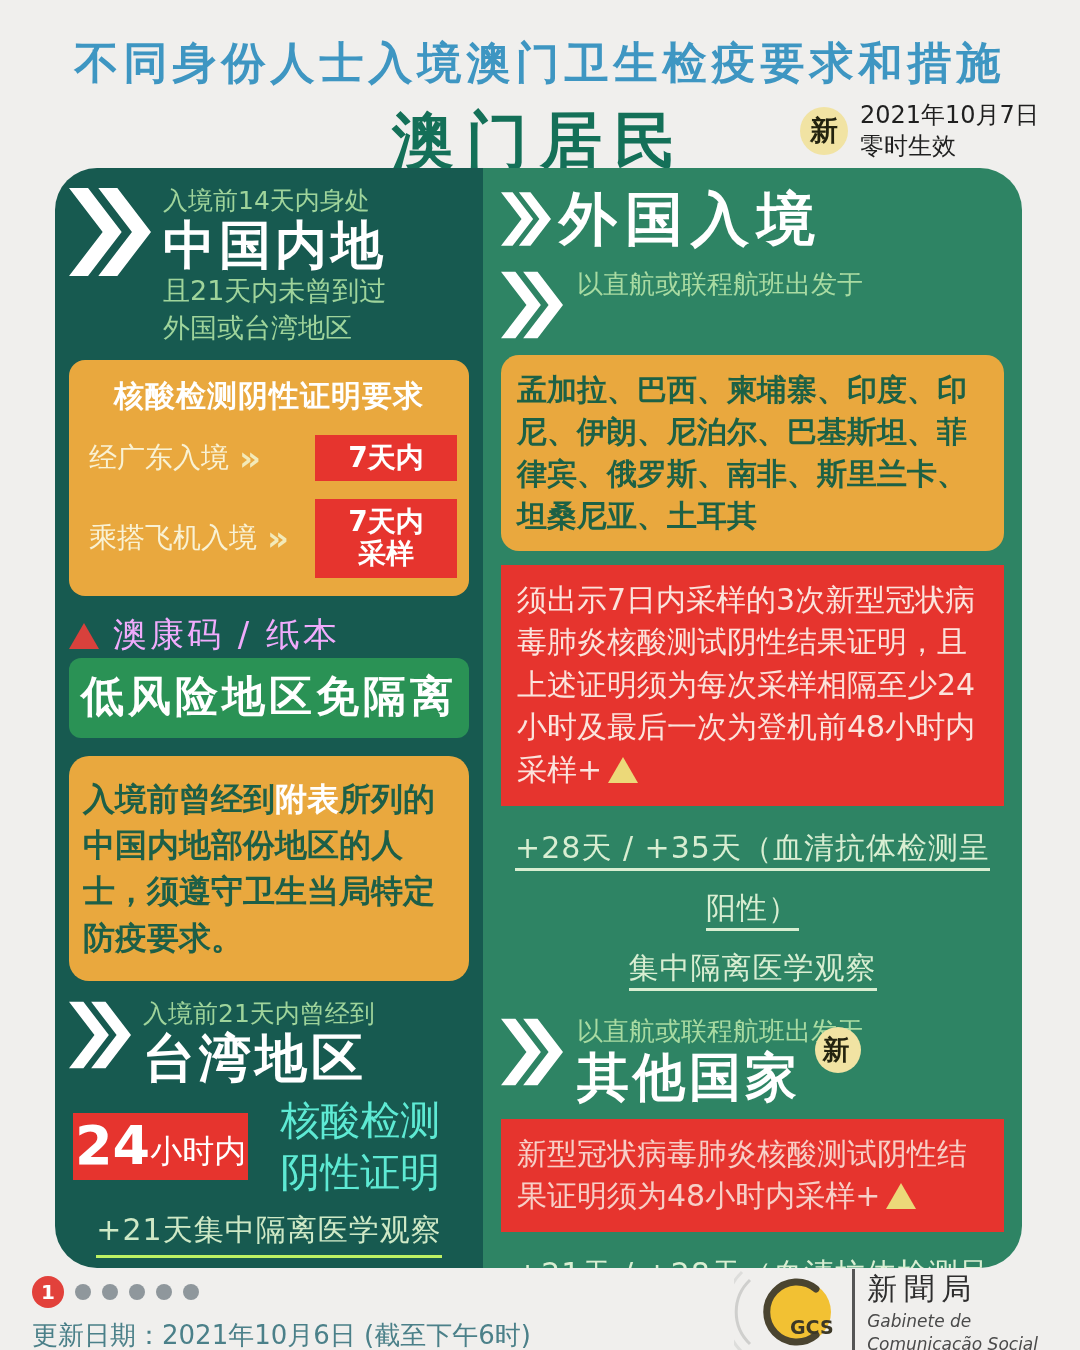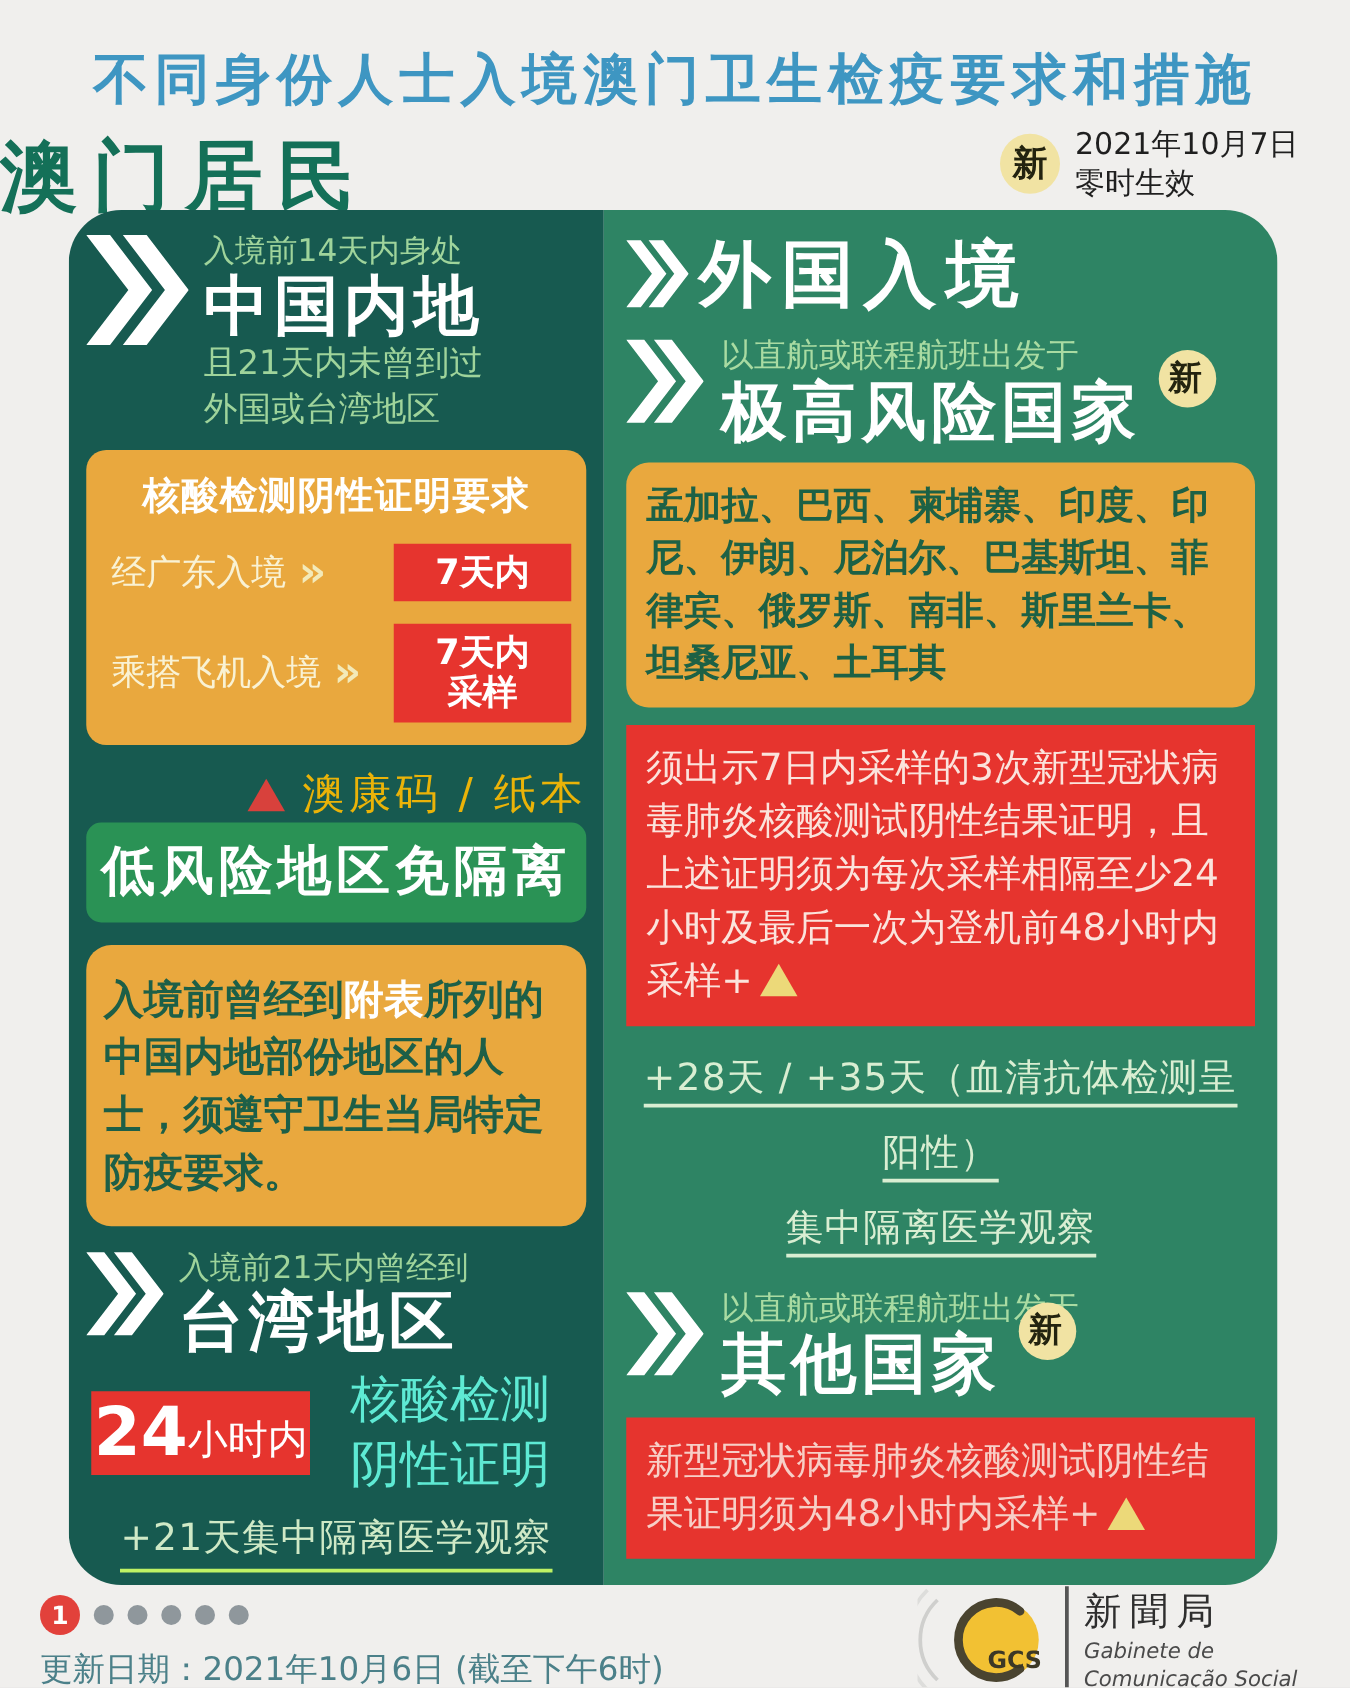--- a/index.html
+++ b/index.html
@@ -3,21 +3,21 @@
 <meta charset="utf-8">
 <style>
   * { margin:0; padding:0; box-sizing:border-box; }
   html,body { background:#e8e8e6; }
   body { font-family:"DejaVu Sans","Liberation Sans",sans-serif; }
   .page { position:relative; width:1080px; height:1350px; background:#f0efed; overflow:hidden; margin:0 auto; }
 
   
   .header { position:absolute; top:0; left:0; width:1080px; height:168px; }
   .main-title { margin-top:34px; text-align:center; font-size:44px; font-weight:bold; color:#3e96c2; letter-spacing:5px; }
-  .subtitle { margin-top:6px; font-size:62px; font-weight:bold; color:#147058; letter-spacing:12px; }
+  .subtitle { margin-top:6px; text-align:center; font-size:62px; font-weight:bold; color:#147058; letter-spacing:12px; }
   .eff-group { position:absolute; left:800px; top:100px; display:flex; align-items:center; gap:12px; }
   .new-badge { width:48px; height:48px; border-radius:50%; background:#f1e3a3; color:#23230f; font-size:28px; font-weight:bold; display:flex; align-items:center; justify-content:center; flex:0 0 auto; }
   .eff-date { font-size:24px; color:#1f1f1f; line-height:1.3; font-weight:500; }
 
   
   .card { position:absolute; left:55px; top:168px; width:967px; height:1100px; border-radius:42px; overflow:hidden; display:flex; }
   .col-left  { width:428px; background:#175a50; padding:16px 14px 0; }
   .col-right { flex:1; background:#2e8464; padding:14px 18px 12px; }
 
   
@@ -34,21 +34,21 @@
   .post-line { font-size:27px; color:#9fd49b; line-height:1.35; white-space:pre-line; }
 
   
   .nat-box { margin-top:14px; background:#e9a83e; border-radius:16px; padding:16px 12px 18px; }
   .nat-title { text-align:center; color:#ffffff; font-weight:bold; font-size:30px; letter-spacing:1px; }
   .nat-row { display:flex; align-items:center; margin-top:18px; }
   .nat-label { color:#f9f2d4; font-size:28px; margin-left:8px; font-weight:500; }
   .nat-chev { color:#f3eab9; font-size:34px; font-weight:bold; margin:0 6px 0 10px; line-height:1; }
   .nat-value { margin-left:auto; background:#e6342e; color:#ffffff; font-weight:bold; font-size:28px; text-align:center; width:142px; padding:7px 5px; white-space:pre-line; line-height:1.15; }
 
-  .code-note { margin-top:16px; text-align:right; font-size:34px; color:#eab308; letter-spacing:3px; }
+  .code-note { margin-top:16px; text-align:left; font-size:34px; color:#f0abfc; letter-spacing:3px; }
   .tri { display:inline-block; width:0; height:0; border-left:15px solid transparent; border-right:15px solid transparent; border-bottom:26px solid #ecd979; vertical-align:-3px; }
   .tri-red { border-bottom-color:#d8413c; margin-right:14px; }
   .tri-yellow { margin-left:6px; }
 
   .low-risk { margin-top:0; background:#2a9255; border-radius:12px; padding:10px 0 12px; text-align:center; color:#ffffff; font-weight:bold; font-size:43px; letter-spacing:4px; }
 
   .annex-box { margin-top:18px; background:#e9a83e; border-radius:20px; padding:20px 14px; font-size:32px; color:#1d5f47; font-weight:600; line-height:1.45; }
   .annex-box .hl { color:#ffffff; font-weight:bold; }
 
   .region { margin-top:16px; }
@@ -190,21 +190,20 @@
         <div class="big-title">外国入境</div>
       </div>
 
       <div class="r-sec">
         <svg class="chev chev-md" viewBox="0 0 56 60">
           <polygon points="0,0 13,0 36,30 13,60 0,60 23,30"></polygon>
           <polygon points="20,0 33,0 56,30 33,60 20,60 43,30"></polygon>
         </svg>
         <div class="txt">
           <div class="pre-line">以直航或联程航班出发于</div>
-          <div class="big-title"><span>极高风险国家</span><span class="inline-new">新</span></div>
         </div>
       </div>
 
       <div class="countries-box">孟加拉、巴西、柬埔寨、印度、印尼、伊朗、尼泊尔、巴基斯坦、菲律宾、俄罗斯、南非、斯里兰卡、坦桑尼亚、土耳其</div>
 
       <div class="red-box">
         <span>须出示7日内采样的3次新型冠状病毒肺炎核酸测试阴性结果证明，且上述证明须为每次采样相隔至少24小时及最后一次为登机前48小时内采样+</span><span class="tri tri-yellow"></span>
       </div>
 
       <div class="quar-block">

